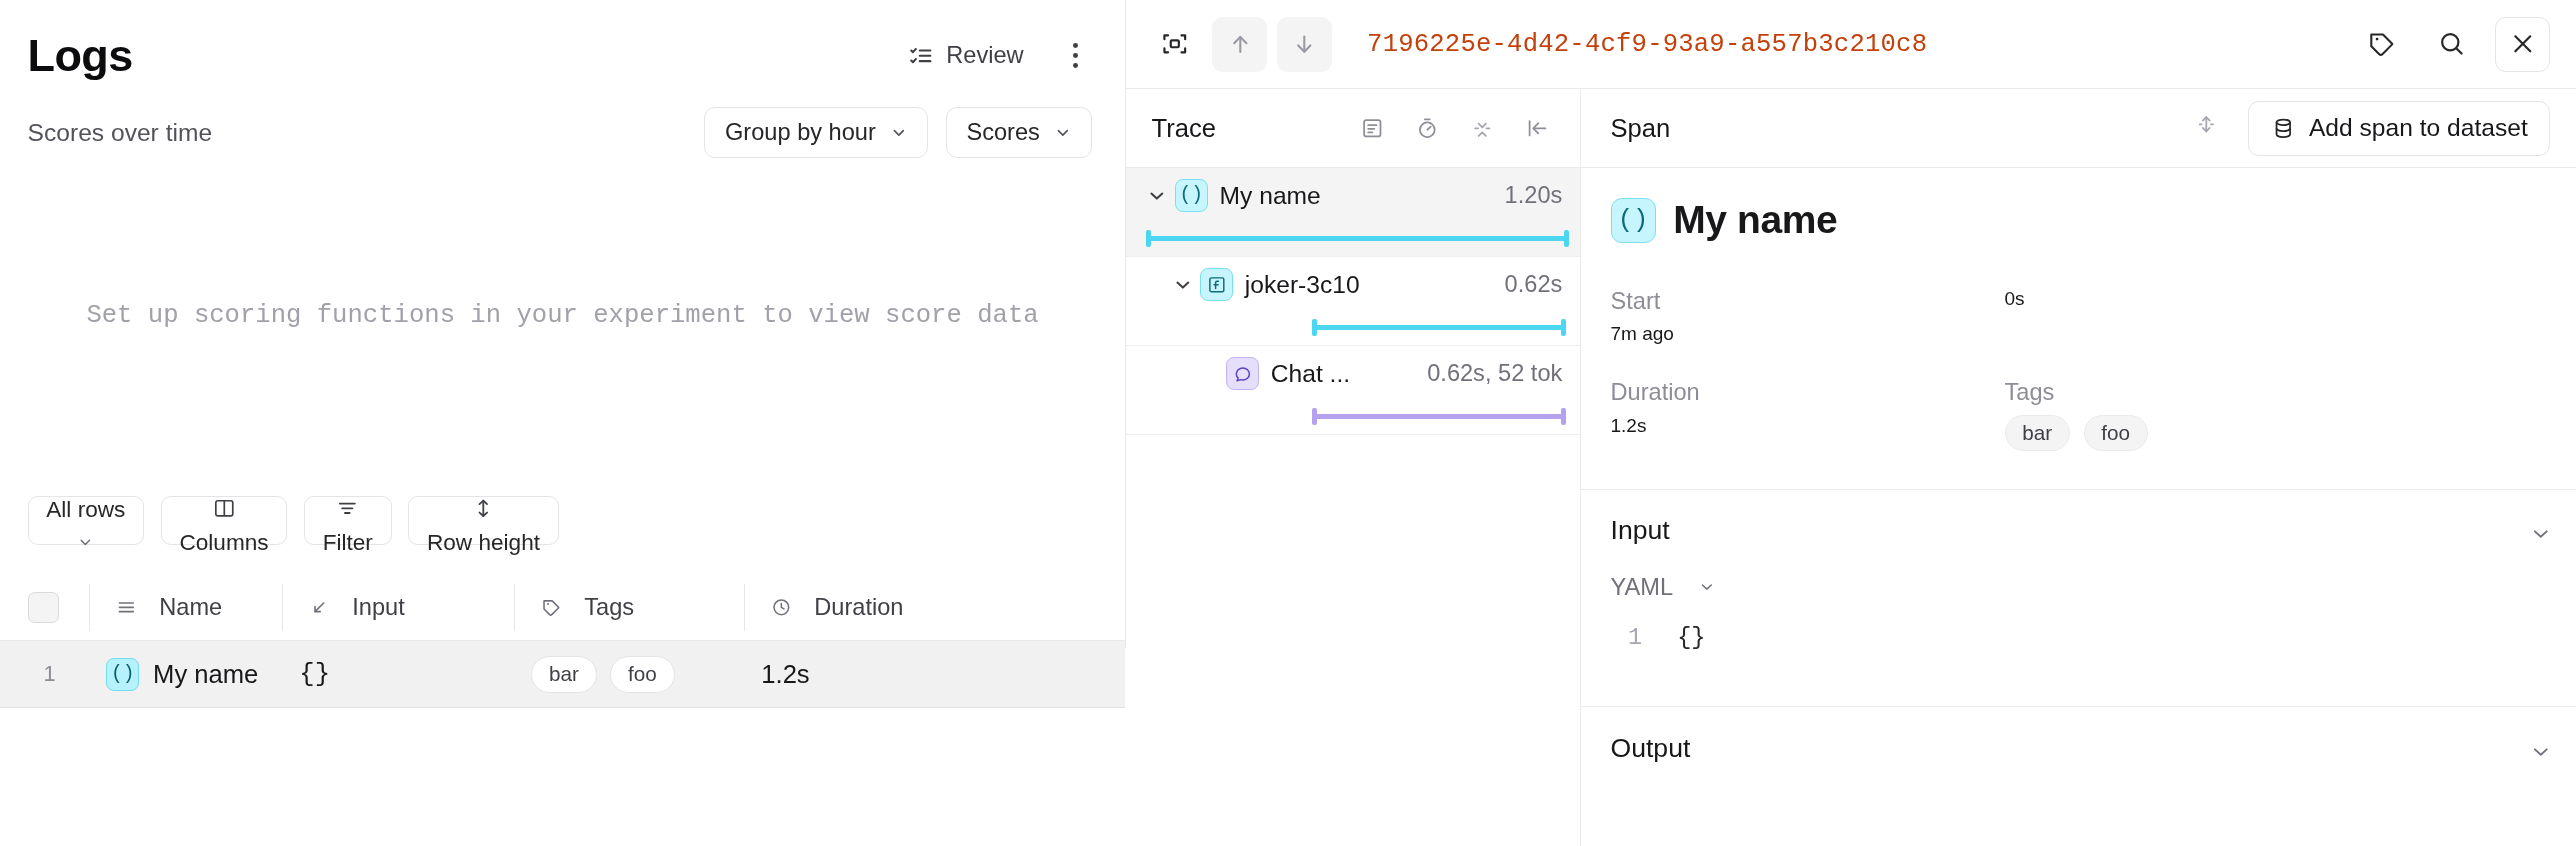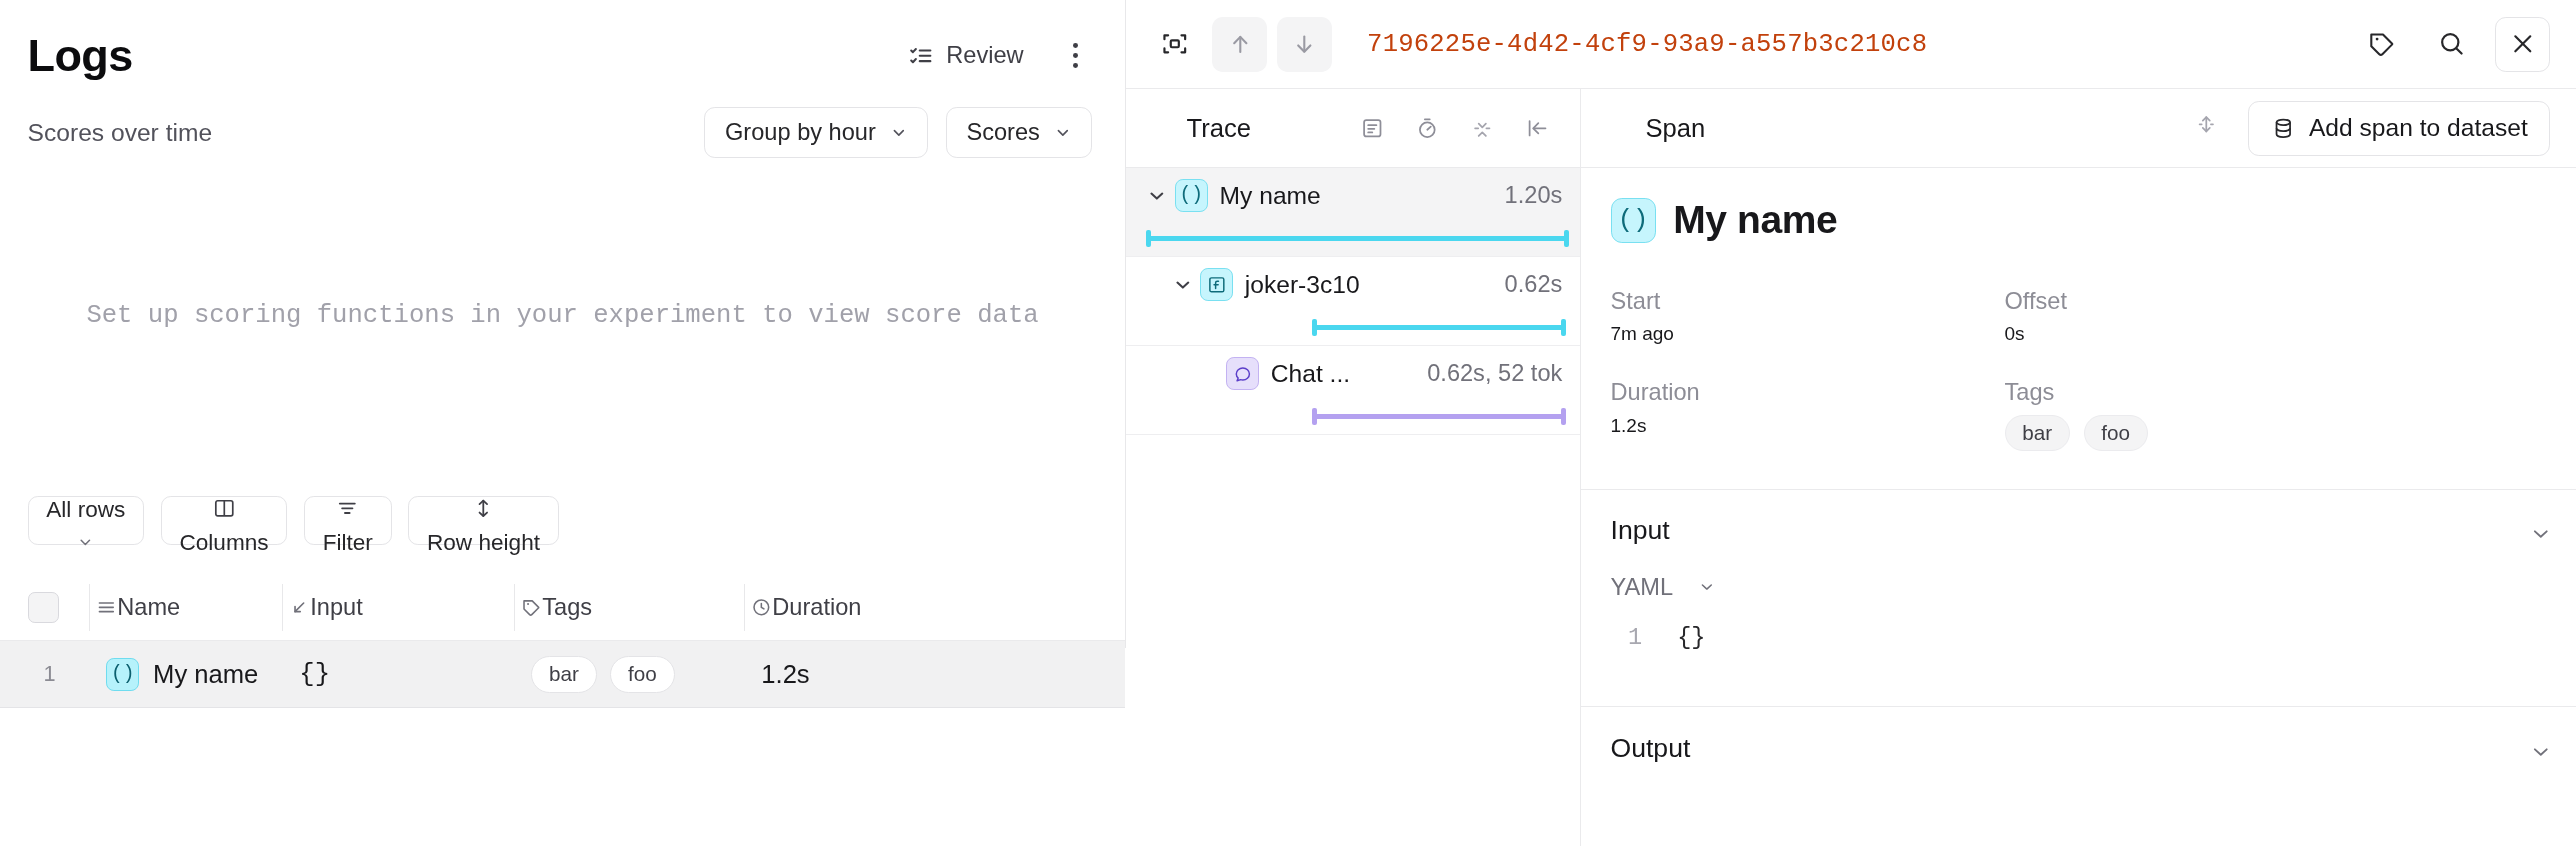--- a/index.html
+++ b/index.html
@@ -65,23 +65,23 @@
     display:flex; gap: 16.7px; padding: 0 27.6px; margin-top: 33px;
   }
   .icon16 { display:inline-flex; align-items:center; justify-content:center; }
 
   .log-table { margin-top: 29.5px; width: 100%; }
   .tbl-head {
     display:flex; align-items:center; height: 67px;
     border-bottom: 1px solid #eaeaec; padding-left: 27.6px;
   }
   .th {
-    display:flex; align-items:center; gap: 1px;
+    display:flex; align-items:center; gap: 23px;
     font-size: 23.6px; color: #3f3f46; height: 47px;
-    border-left: 1px solid #e8e8ea; padding-left: 6px;
+    border-left: 1px solid #e8e8ea; padding-left: 26px;
   }
   .th-check { width: 61px; display:flex; align-items:center; }
   .checkbox {
     width: 31.5px; height: 31.5px; border-radius: 6.9px;
     border: 1px solid #d9d9de; background: #f4f4f5; cursor: pointer;
   }
   .c-name { width: 193px; }
   .c-input { width: 232px; }
   .c-tags { width: 230px; }
   .c-dur { width: 187px; }
@@ -133,21 +133,21 @@
   .panes { display:flex; flex: 1 1 auto; min-height: 0; }
 
   .trace-pane {
     width: 455px; flex: 0 0 455px;
     border-right: 1px solid #eaeaec; display:flex; flex-direction: column;
   }
   .pane-head {
     height: 79px; display:flex; align-items:center;
     border-bottom: 1px solid #eaeaec; padding: 0 19.7px 0 25.6px; gap: 0;
   }
-  .pane-title { font-size: 25.6px; color: #18181b; margin-left: 35px; }
+  .pane-title { font-size: 25.6px; color: #18181b; }
   .pane-head-icons { display:flex; align-items:center; gap: 7.9px; margin-left: auto; }
   .icon-btn-sm {
     width: 47px; height: 47px; border-radius: 8.9px; background: transparent;
     border:none; cursor:pointer; display:flex; align-items:center; justify-content:center;
   }
 
   .span-row { border-bottom: 1px solid #eeeef0; cursor: pointer; }
   .span-row.selected { background: #f4f4f5; }
   .span-row-main { display:flex; align-items:center; height: 55px; padding-right: 17.7px; }
   .span-caret { width: 35px; display:flex; align-items:center; justify-content:center; }
@@ -538,21 +538,20 @@
             <span class="badge-lg badge-cyan2">()</span>
             <h2>My name</h2>
           </div>
 
           <div class="meta-grid">
             <div class="meta-cell">
               <div class="meta-label">Start</div>
               <div class="meta-value">7m ago</div>
             </div>
             <div class="meta-cell">
-              <div class="meta-label">Offset</div>
               <div class="meta-value">0s</div>
             </div>
             <div class="meta-cell">
               <div class="meta-label">Duration</div>
               <div class="meta-value">1.2s</div>
             </div>
             <div class="meta-cell">
               <div class="meta-label">Tags</div>
               <div class="tags-cell" style="margin-top:3.9px">
                 <span class="tag-chip" style="background:#f4f4f5;border-color:#ebebee">bar</span>

